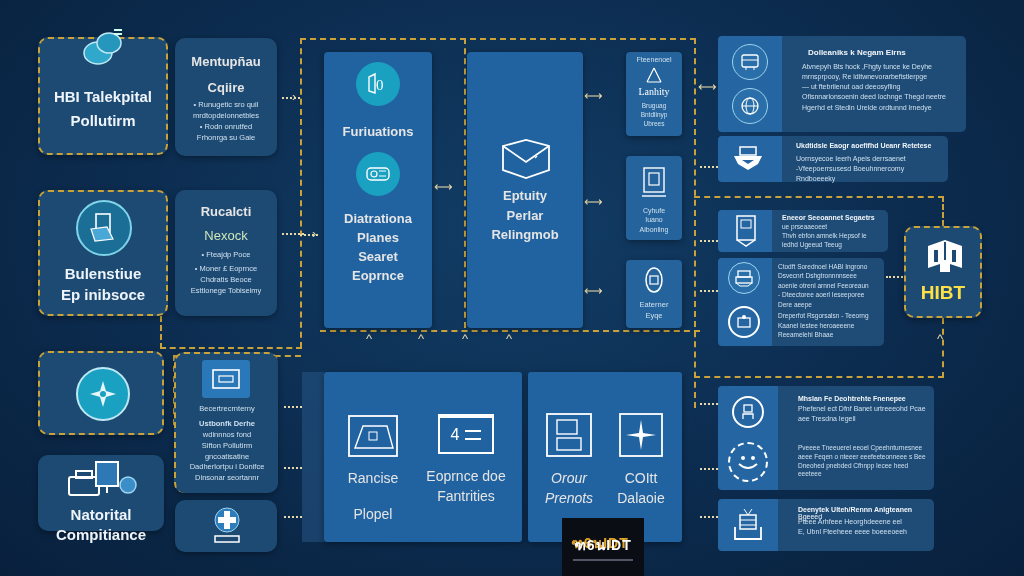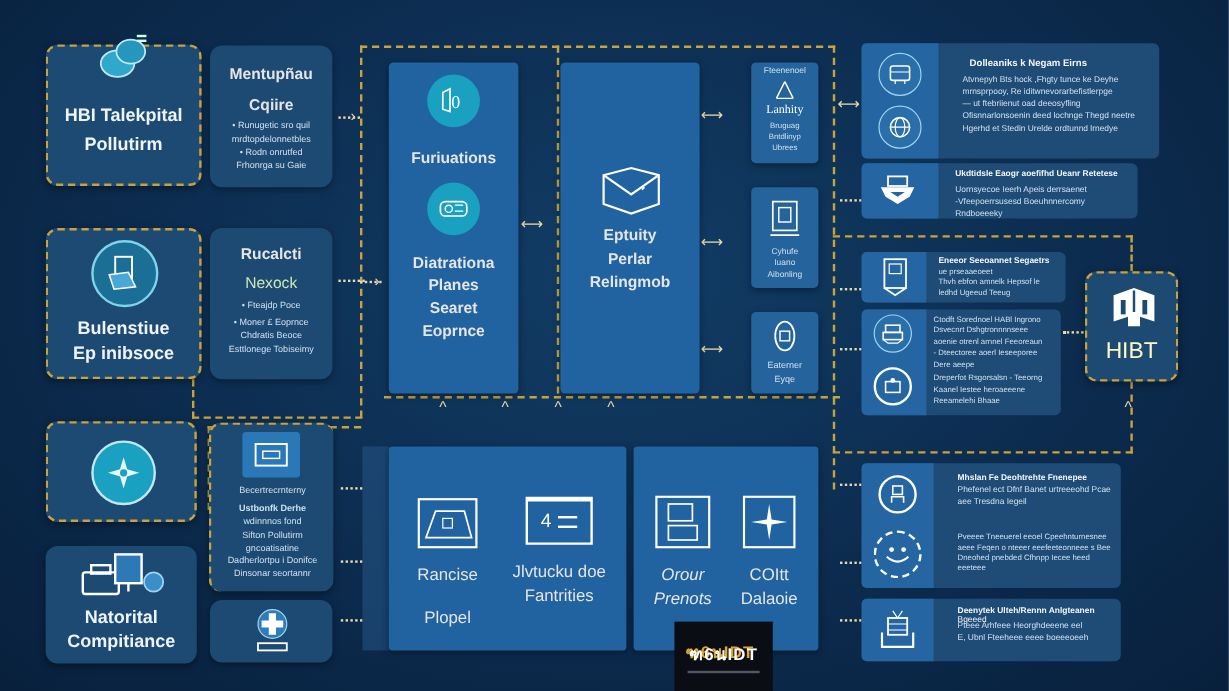--- a/index.html
+++ b/index.html
@@ -104,21 +104,21 @@
 
 <div class="card dash-gold" style="left:38px;top:351px;width:126px;height:84px;">
   <div class="icon-circle" style="left:36px;top:14px;width:54px;height:54px;border:2px solid #bde8f4;">
     <svg width="30" height="30" viewBox="0 0 30 30">
         <path d="M15 2 L18 12 L28 15 L18 18 L15 28 L12 18 L2 15 L12 12 Z" fill="#e8f6fb"></path>
         <circle cx="15" cy="15" r="3" fill="#1aa0c0"></circle>
       </svg>
   </div>
 </div>
 
-<div class="card" style="left:38px;top:455px;width:126px;height:98px;">
+<div class="card" style="left:38px;top:455px;width:126px;height:76px;">
   <svg class="abs" style="left:28px;top:4px;" width="76" height="40" viewBox="0 0 76 40">
     <rect x="3" y="18" width="30" height="18" rx="2" fill="none" stroke="#fff" stroke-width="2"></rect>
     <rect x="10" y="12" width="16" height="7" fill="none" stroke="#fff" stroke-width="2"></rect>
     <rect x="30" y="3" width="22" height="24" fill="#2f78b6" stroke="#fff" stroke-width="2"></rect>
     <line x1="41" y1="27" x2="41" y2="34" stroke="#fff" stroke-width="2"></line>
     <circle cx="62" cy="26" r="8" fill="#3a8fc9" stroke="#9fd3ee" stroke-width="1.5"></circle>
   </svg>
   <div class="title-lg abs" style="left:0;right:0;top:50px;">Natorital</div>
   <div class="title-lg abs" style="left:0;right:0;top:70px;">Compitiance</div>
 </div>
@@ -256,21 +256,21 @@
         <rect x="22" y="18" width="8" height="8" fill="none" stroke="#fff"></rect>
       </svg>
     <div class="title-md" style="margin-top:12px;font-weight:normal;font-size:14px;">Rancise</div>
     <div class="title-md" style="margin-top:20px;font-weight:normal;font-size:14px;">Plopel</div>
   </div>
   <div class="abs" style="left:94px;top:42px;width:96px;">
     <div style="margin:0 auto;width:56px;height:40px;border:2px solid #fff;border-top-width:4px;display:flex;align-items:center;justify-content:center;gap:6px;">
       <span style="font-size:16px;color:#fff;">4</span>
       <span style="display:inline-block;width:16px;height:10px;border-top:2px solid #fff;border-bottom:2px solid #fff;"></span>
     </div>
-    <div class="title-md" style="margin-top:14px;font-weight:normal;font-size:14px;">Jlvtucku doe</div>
+    <div class="title-md" style="margin-top:14px;font-weight:normal;font-size:14px;">Eoprnce doe</div>
     <div class="title-md" style="margin-top:4px;font-weight:normal;font-size:14px;">Fantrities</div>
   </div>
 </div>
 
 <div class="card light" style="left:528px;top:372px;width:154px;height:170px;border-radius:3px;">
   <div class="abs" style="left:6px;top:40px;width:70px;font-style:italic;">
     <svg style="display:block;margin:0 auto;" width="48" height="46" viewBox="0 0 48 46">
         <rect x="2" y="2" width="44" height="42" fill="none" stroke="#fff" stroke-width="1.8"></rect>
         <rect x="12" y="8" width="20" height="14" fill="none" stroke="#fff" stroke-width="1.4"></rect>
         <rect x="12" y="26" width="24" height="12" fill="none" stroke="#fff" stroke-width="1.4"></rect>
@@ -419,14 +419,14 @@
   </div>
 </div>
 
 <div class="card dash-gold" style="left:904px;top:226px;width:78px;height:92px;">
   <svg class="abs" style="left:20px;top:10px;" width="38" height="34" viewBox="0 0 38 34">
     <path d="M2 8 L19 2 L36 8 L36 30 L24 26 L24 34 L14 34 L14 26 L2 30 Z" fill="#fff"></path>
     <rect x="8" y="12" width="4" height="12" fill="#1d4a73"></rect>
     <rect x="26" y="12" width="4" height="12" fill="#1d4a73"></rect>
     <line x1="19" y1="4" x2="19" y2="22" stroke="#1d4a73" stroke-width="2"></line>
   </svg>
-  <div class="abs" style="left:0;right:0;top:54px;text-align:center;font-size:19px;font-weight:normal;color:#fef9c3;">HIBT</div>
+  <div class="abs" style="left:0;right:0;top:54px;text-align:center;font-size:19px;font-weight:bold;color:#fde047;">HIBT</div>
 </div>
 
 </body></html>

